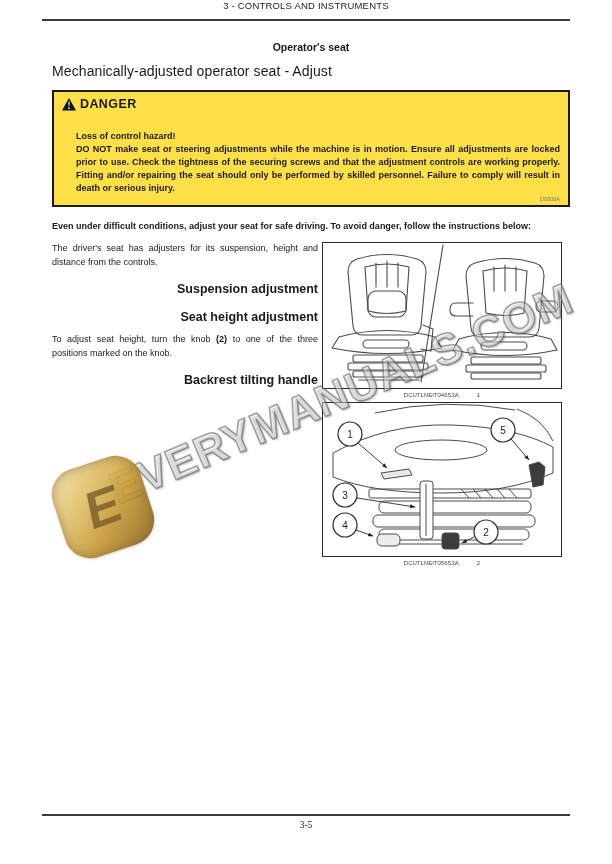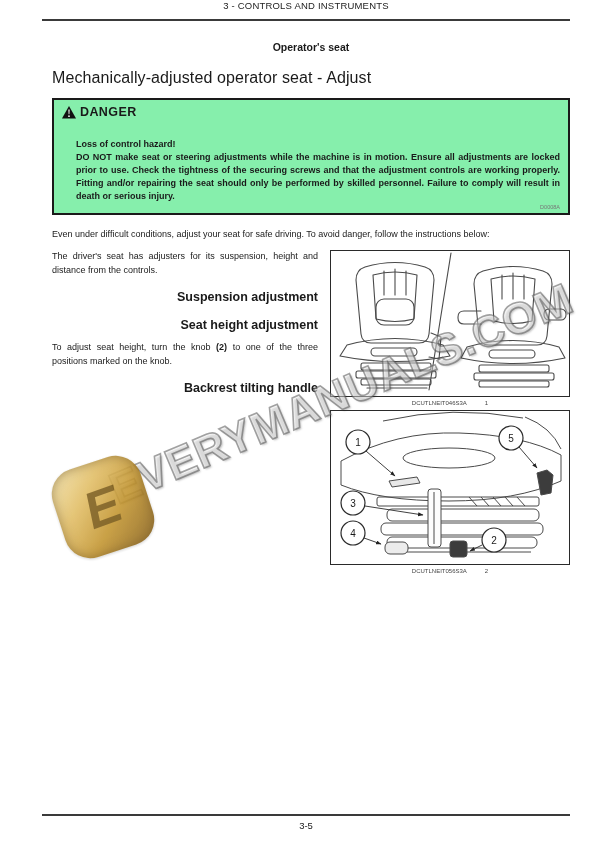--- a/index.html
+++ b/index.html
@@ -6,41 +6,41 @@
   .page{
     position:relative;width:612px;height:864px;margin:0 auto;background:#fff;
     font-family:"Liberation Sans",sans-serif;color:#1a1a1a;overflow:hidden;
   }
   
   .header-title{text-align:center;font-size:9.5px;color:#222;letter-spacing:.2px;}
   .header-rule{margin:8px 42px 0 42px;border-top:2px solid #3a3a3a;height:0;}
   
   .content{margin:0 42px 0 52px;}
   .kicker{margin-top:20px;font-size:10.5px;font-weight:bold;text-align:center;}
-  .page-title{margin:16px 0 0 0;font-size:16px;font-weight:400;letter-spacing:.1px;}
-  
-  .danger{margin-top:11px;border:2px solid #1a1a1a;padding:5px 8px 3px 8px;background:#86efac;}
+  .page-title{margin:10px 0 0 0;font-size:14px;font-weight:400;letter-spacing:.1px;}
+  
+  .danger{margin-top:11px;border:2px solid #1a1a1a;padding:5px 8px 3px 8px;background:#fde047;}
   .danger-head{display:flex;align-items:center;gap:4px;font-size:12.5px;font-weight:bold;letter-spacing:.4px;}
   .danger-inner{padding-left:14px;font-size:9px;font-weight:bold;line-height:13px;text-align:justify;}
   .danger-title{margin-top:19px;}
   .danger-code{text-align:right;font-size:5.5px;color:#777;margin-top:1px;line-height:6px;}
   
-  .intro{margin-top:13px;font-size:9px;line-height:12px;white-space:nowrap;}
-  
-  .columns{display:flex;gap:12px;margin-top:10px;}
+  .intro{margin-top:13px;font-size:9px;line-height:12px;white-space:nowrap;font-weight:bold;}
+  
+  .columns{display:flex;gap:4px;margin-top:10px;}
   .col-left{width:266px;font-size:9px;line-height:13.5px;text-align:justify;}
   .col-left p{margin:0;}
   .sec-h{font-size:12.5px;font-weight:bold;line-height:15px;margin:13px 0 8px 0;text-align:right;}
   .col-right{width:240px;}
   .fig{border:1.5px solid #2a2a2a;background:#fff;}
   .fig-caption{display:flex;justify-content:center;align-items:center;gap:18px;font-size:6px;color:#444;margin:3px 0 3px 0;line-height:7px;}
   .fig2wrap{margin-top:3px;}
   
   .footer-rule{position:absolute;left:42px;right:42px;top:814px;border-top:2px solid #3a3a3a;height:0;}
-  .footer-page{position:absolute;top:820px;left:0;right:0;text-align:center;font-size:9.5px;}
+  .footer-page{position:absolute;top:820px;left:0;right:0;text-align:center;font-size:9.5px;font-family:Liberation Serif, serif;}
   
   .watermark-text{
     position:absolute;left:102px;top:468px;z-index:20;pointer-events:none;
     transform:rotate(-23deg);transform-origin:0 0;white-space:nowrap;
     font-size:44px;font-weight:bold;letter-spacing:1px;
     color:rgba(248,248,248,0.42);
     -webkit-text-stroke:1.6px rgba(85,85,85,0.55);
     text-shadow:1px 2px 2px rgba(40,40,40,0.28);
   }
   .watermark-logo{

